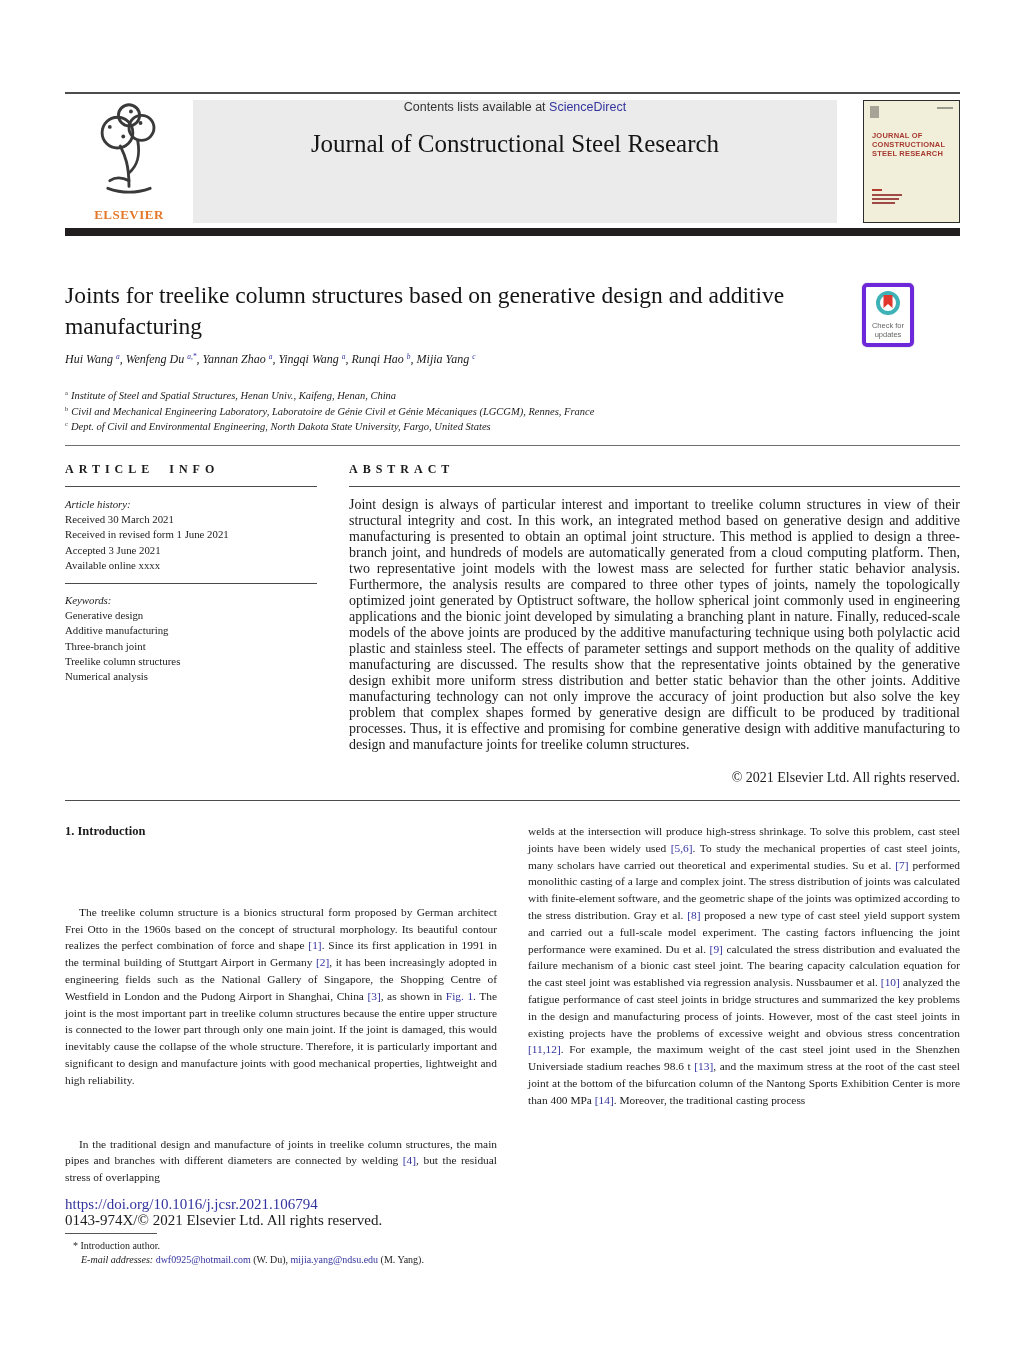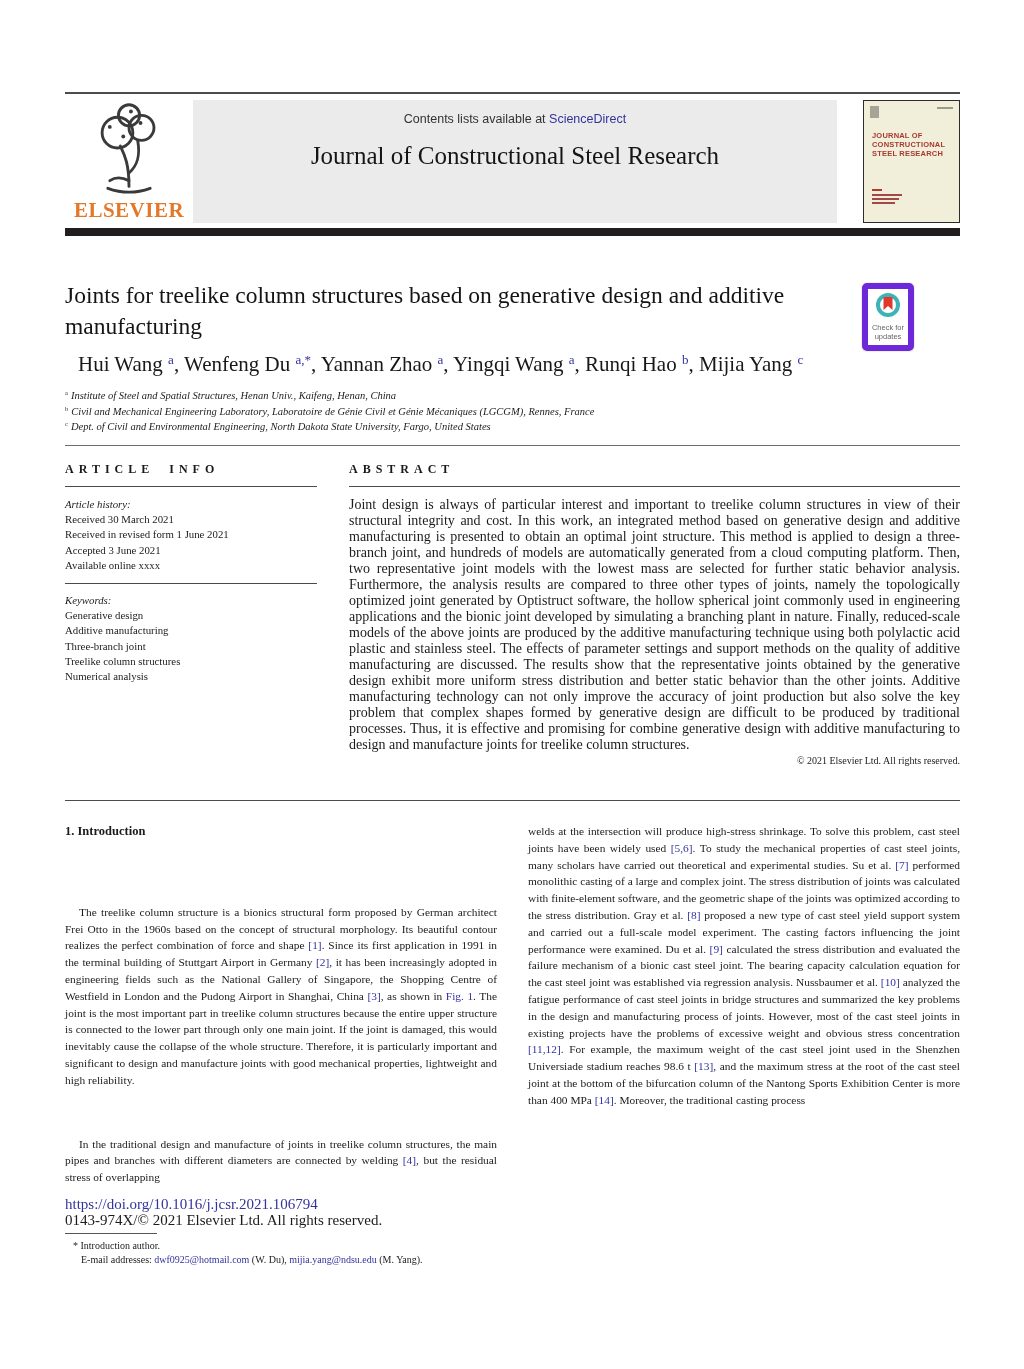--- a/index.html
+++ b/index.html
@@ -22,63 +22,63 @@
 
   .rule{position:absolute;left:65px;width:895px;background:var(--rule);height:1.5px;}
   .rule-a{top:92px;}
   .rule-b{top:445px;height:1px;background:#6e6e6e;}
   .rule-c{top:800px;height:1px;}
 
   .banner{position:absolute;top:100px;left:65px;width:895px;height:123px;display:flex;align-items:stretch;}
   .els-logo{width:128px;position:relative;}
   .els-logo svg{display:block;margin:0 auto;}
   .els-word{position:absolute;bottom:0;left:0;width:100%;text-align:center;
-    font-size:21px;font-weight:bold;color:var(--orange);letter-spacing:.5px;margin-top:40px;}
-  .banner-center{flex:1;background:var(--graybg);margin-right:26px;text-align:center;padding-top:12px;}
+    font-size:13px;font-weight:bold;color:var(--orange);letter-spacing:.5px;margin-top:40px;}
+  .banner-center{flex:1;background:var(--graybg);margin-right:26px;text-align:center;}
   .contents-line{font-family:"Liberation Sans","DejaVu Sans",sans-serif;font-size:12.5px;color:#333;}
   .contents-line .lnk{color:var(--blue);}
   .banner-title{font-size:25px;color:#151515;margin-top:16px;}
   .cover{width:97px;height:123px;background:var(--coverbg);border:1px solid #2c2c2c;position:relative;}
   .cover .crest{position:absolute;top:5px;left:6px;width:9px;height:12px;background:#8b8b80;opacity:.75;}
   .cover .tr-bar{position:absolute;top:6px;right:6px;width:16px;height:2px;background:#9a9a8e;}
   .cover .cov-title{position:absolute;top:30px;left:8px;width:76px;color:var(--coverred);
     font-family:"Liberation Sans","DejaVu Sans",sans-serif;font-weight:bold;font-size:7.5px;line-height:9px;letter-spacing:.2px;}
   .cover .ed{position:absolute;left:8px;height:2px;background:#a04a48;}
   .cover .ed1{top:88px;width:10px;background:#b03a30;}
   .cover .ed2{top:93px;width:30px;}
   .cover .ed3{top:97px;width:27px;}
   .cover .ed4{top:101px;width:23px;}
 
   .thick-bar{position:absolute;top:228px;left:65px;width:895px;height:8px;background:var(--bar);}
 
   .title{position:absolute;top:280px;left:65px;width:760px;font-size:23.5px;line-height:31px;color:#141414;}
-  .badge{position:absolute;top:283px;left:862px;width:52px;border:6px solid #6d28d9;border-radius:5px;
+  .badge{position:absolute;top:283px;left:862px;width:52px;border:4px solid #6d28d9;border-radius:5px;
     background:#fff;padding:3px 2px 4px;text-align:center;box-shadow:0 0 0 1px #efefef;}
   .badge .cap{font-family:"Liberation Sans","DejaVu Sans",sans-serif;font-size:7.5px;line-height:8.5px;color:#666;}
 
-  .authors{position:absolute;top:352px;left:78px;width:895px;font-size:21px;color:#181818;}
+  .authors{position:absolute;top:352px;left:65px;width:895px;font-size:12px;color:#181818;font-style:italic;}
   .sup{font-size:.62em;position:relative;top:-.55em;}
   .authors .sup{color:var(--blue);}
   .lnk{color:var(--blue);}
-  .ital{}
+  .ital{font-style:italic;}
 
   .affils{position:absolute;top:389px;left:65px;width:895px;font-size:10.5px;line-height:14.5px;}
   .affil{font-style:italic;}
   .affil .sup{font-style:normal;color:#333;margin-right:3px;}
 
   .info-abs{position:absolute;top:462px;left:65px;width:895px;display:flex;gap:32px;}
   .info-col{width:252px;flex:none;}
   .abs-col{flex:1;}
   .sec-head{font-size:12px;font-weight:bold;letter-spacing:5px;word-spacing:7px;color:#1a1a1a;}
   .head-rule{height:1px;background:#4a4a4a;margin:9px 0 10px;}
   .mid-rule{height:1px;background:#4a4a4a;margin:10px 0 9px;}
   .info-col .small{font-size:10.8px;line-height:15.2px;}
   .lbl{font-style:italic;}
   .abs-text{font-size:14px;line-height:16px;text-align:justify;}
-  .abs-copy{font-size:10px;text-align:right;margin-top:2px;}
+  .abs-copy{font-size:14px;text-align:right;margin-top:17px;}
 
   .bodycols{position:absolute;top:823px;left:65px;width:895px;display:flex;gap:31px;}
   .bcol{width:432px;flex:none;font-size:11.4px;line-height:16.8px;text-align:justify;}
   .bcol-left{display:flex;flex-direction:column;height:418px;gap:47px;}
   .b-head{font-size:12.5px;font-weight:bold;margin-bottom:17px;text-align:left;}
   .bcol p{text-indent:14px;}
   .bcol p.noindent{text-indent:0;}
 
   .footnote{margin-top:auto;font-size:10px;line-height:14px;text-align:left;}
   .fn-rule{width:92px;height:1px;background:#555;margin-bottom:5px;}

